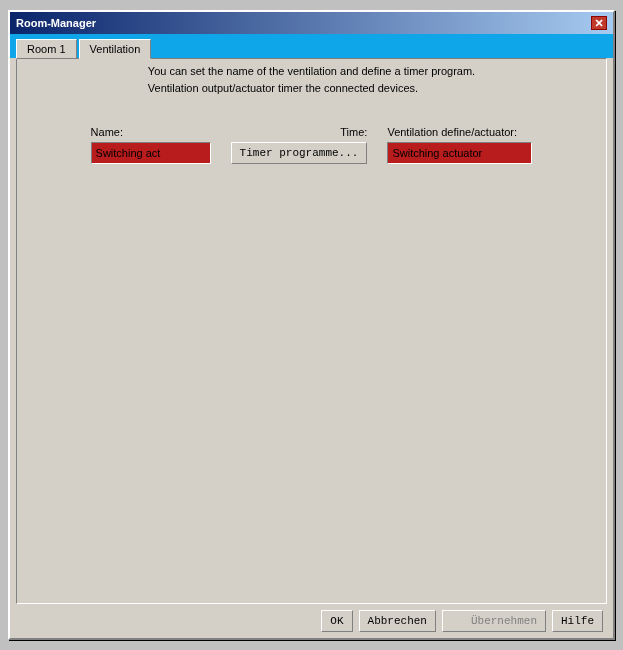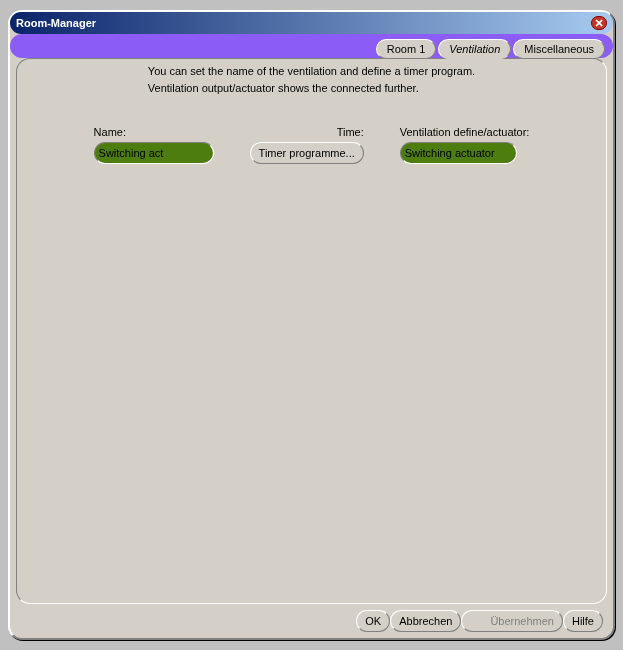--- a/index.html
+++ b/index.html
@@ -1,15 +1,15 @@
 <!DOCTYPE html>
 <html><head>
   <meta charset="utf-8">
   <style>
-    * { box-sizing: border-box; margin: 0; padding: 0; border-radius: 14px; }
+    * { box-sizing: border-box; margin: 0; padding: 0; }
     body {
       background: #c0c0c0;
       font-family: 'Tahoma', 'Arial', sans-serif;
       font-size: 11px;
       display: flex;
       justify-content: center;
       align-items: center;
       width: 623px;
       height: 650px;
     }
@@ -46,112 +46,111 @@
       display: flex;
       align-items: center;
       justify-content: center;
       font-size: 11px;
       font-weight: bold;
       border: 1px solid #8b0000;
     }
     .tab-bar {
       display: flex;
       padding: 4px 6px 0 6px;
-      background: #8b5cf6;
+      background: #0ea5e9;
       flex-shrink: 0;
-      justify-content: flex-end;
     }
     .tab {
       padding: 3px 10px;
       background: #d4d0c8;
       border: 1px solid;
       border-color: #ffffff #808080 #808080 #ffffff;
       cursor: pointer;
       font-size: 11px;
       margin-right: 2px;
       position: relative;
       bottom: -1px;
       z-index: 1;
     }
     .tab.active {
       background: #d4d0c8;
       border-bottom-color: #d4d0c8;
       z-index: 2;
       font-weight: normal;
-      font-style: italic;
     }
     .tab-content {
       flex: 1;
       background: #d4d0c8;
       border: 1px solid;
       border-color: #808080 #ffffff #ffffff #808080;
       margin: 0 6px;
       padding: 4px;
       display: flex;
       flex-direction: column;
       align-items: center;
     }
     .description-text {
       font-size: 11px;
       color: #000;
       line-height: 1.5;
       margin-bottom: 20px;
     }
     .fields-row {
       display: flex;
-      gap: 36px;
+      gap: 20px;
       align-items: flex-start;
       margin-top: 10px;
     }
     .field-group {
       display: flex;
       flex-direction: column;
       gap: 4px;
     }
     .field-label {
       font-size: 11px;
       color: #000;
     }
     .text-input {
       width: 120px;
       height: 22px;
-      background: #4d7c0f;
+      background: #b91c1c;
       border: 1px solid;
       border-color: #808080 #ffffff #ffffff #808080;
       padding: 2px 4px;
       font-size: 11px;
       font-family: 'Tahoma', 'Arial', sans-serif;
       outline: none;
     }
     .text-input-wide {
-      width: 117px;
+      width: 145px;
     }
     .win-button {
       height: 22px;
       background: #d4d0c8;
       border: 1px solid;
       border-color: #ffffff #808080 #808080 #ffffff;
       padding: 2px 8px;
       font-size: 11px;
-      font-family: Liberation Sans, sans-serif;
+      font-family: Liberation Mono, monospace;
       cursor: pointer;
       white-space: nowrap;
     }
     .win-button:disabled {
       color: #808080;
       padding-left: 28px;
     }
     .spacer {
       flex: 1;
     }
     .bottom-bar {
       display: flex;
       justify-content: flex-end;
       align-items: center;
       padding: 6px 10px;
+      gap: 6px;
       background: #d4d0c8;
       flex-shrink: 0;
     }
     .time-field {
       display: flex;
       align-items: flex-end;
     }
   </style>
 </head>
 <body>
@@ -159,27 +158,26 @@
 <div class="window">
 
   <div class="titlebar">
     <span class="titlebar-title">Room-Manager</span>
     <div class="titlebar-close-x">✕</div>
   </div>
 
   <div class="tab-bar">
     <div class="tab">Room 1</div>
     <div class="tab active">Ventilation</div>
-    <div class="tab">Miscellaneous</div>
   </div>
 
   <div class="tab-content">
     <div class="description-text">
       <div>You can set the name of the ventilation and define a timer program.</div>
-      <div>Ventilation output/actuator shows the connected further.</div>
+      <div>Ventilation output/actuator timer the connected devices.</div>
     </div>
 
     <div class="fields-row">
 
       <div class="field-group">
         <span class="field-label">Name:</span>
         <input class="text-input" type="text" value="Switching act" style="">
       </div>
 
       <div class="field-group time-field">

